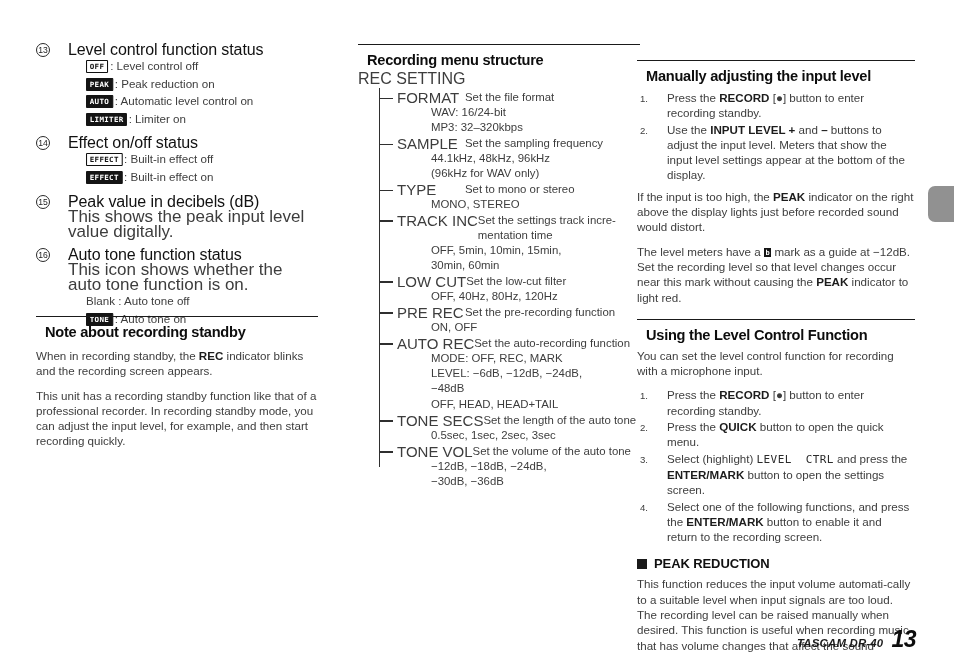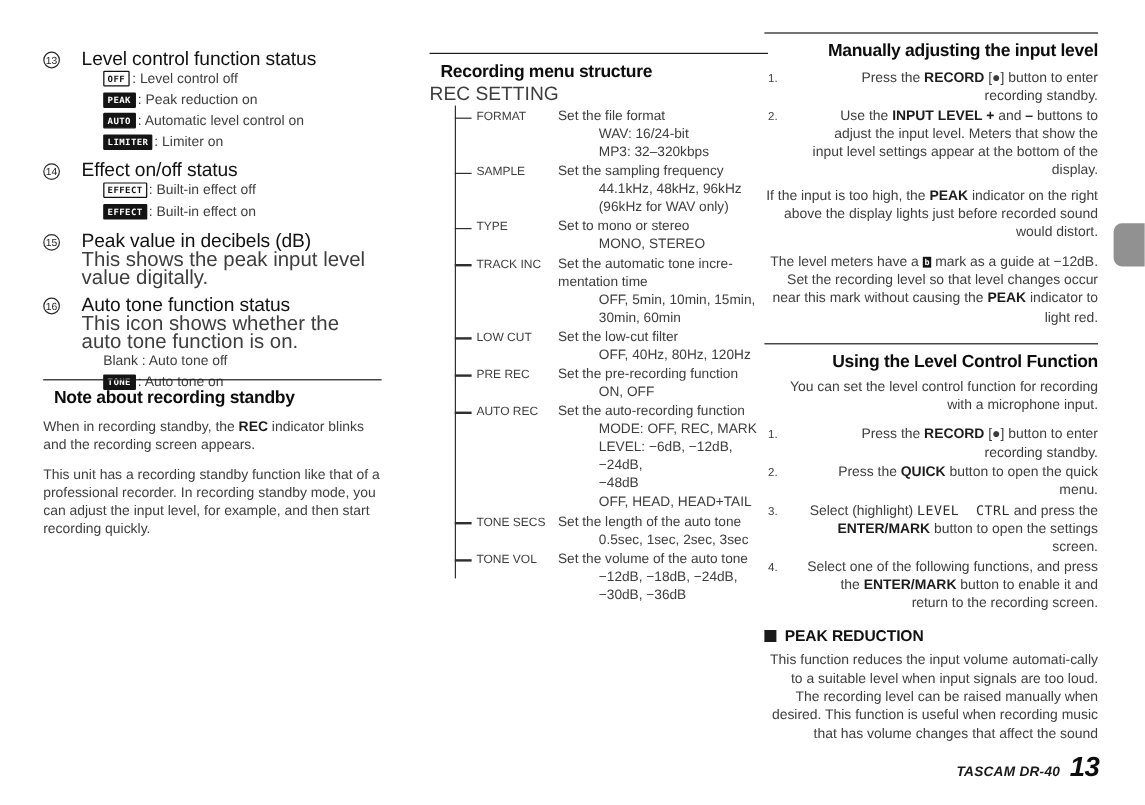--- a/index.html
+++ b/index.html
@@ -174,33 +174,33 @@
     position: absolute;
     left: 0;
     top: 7.5px;
     width: 14px;
     height: 1.3px;
     background: #2f2f2f;
   }
   .branch.thick::before { height: 2.2px; top: 7px; }
   .tree-name {
     flex: 0 0 68px;
-    font-size: 10px;
+    font-size: 15px;
     line-height: 15px;
     color: #3d3d3d;
     white-space: nowrap;
   }
   .tree-desc {
     flex: 1 1 auto;
     font-size: 11.4px;
     line-height: 15px;
     color: #3d3d3d;
   }
   .tree-vals {
-    padding-left: 120px;
+    padding-left: 52px;
     font-size: 11.4px;
     line-height: 15px;
     color: #3d3d3d;
   }
 
   
   .step {
     position: relative;
     padding-left: 30px;
     margin-bottom: 1px;
@@ -362,21 +362,21 @@
                 <span class="branch"></span>
                 <span class="tree-name">TYPE</span>
                 <span class="tree-desc">Set to mono or stereo</span>
               </div>
               <div class="tree-vals">MONO, STEREO</div>
             </div>
             <div class="tree-row">
               <div class="tree-line">
                 <span class="branch thick"></span>
                 <span class="tree-name">TRACK INC</span>
-                <span class="tree-desc">Set the automatic tone incre-mentation time</span>
+                <span class="tree-desc">Set the settings track incre-mentation time</span>
               </div>
               <div class="tree-vals">OFF, 5min, 10min, 15min,</div>
               <div class="tree-vals">30min, 60min</div>
             </div>
             <div class="tree-row">
               <div class="tree-line">
                 <span class="branch thick"></span>
                 <span class="tree-name">LOW CUT</span>
                 <span class="tree-desc">Set the low-cut filter</span>
               </div>
@@ -419,21 +419,21 @@
               </div>
               <div class="tree-vals">−12dB, −18dB, −24dB,</div>
               <div class="tree-vals">−30dB, −36dB</div>
             </div>
           </div>
       </div>
     </div>
   </div>
 
   <div class="col col3">
-    <div style="position:absolute; top:23px; left:0; width:278px;text-align:right;">
+    <div style="position:absolute; top:56px; left:0; width:278px;">
 
       <div class="sec-head indent">
         <h2>Manually adjusting the input level</h2>
       </div>
       <div id="c3-s1-steps" style="margin-top:5px;">
           <div class="step"><span class="step-num">1.</span><span>Press the <b>RECORD</b> [●] button to enter recording standby.</span></div>
           <div class="step"><span class="step-num">2.</span><span>Use the <b>INPUT LEVEL +</b> and <b>–</b> buttons to adjust the input level. Meters that show the input level settings appear at the bottom of the display.</span></div>
         </div>
       <div id="c3-s1-paras" style="margin-top:6px;">
           <p class="para">If the input is too high, the <b>PEAK</b> indicator on the right above the display lights just before recorded sound would distort.</p>

